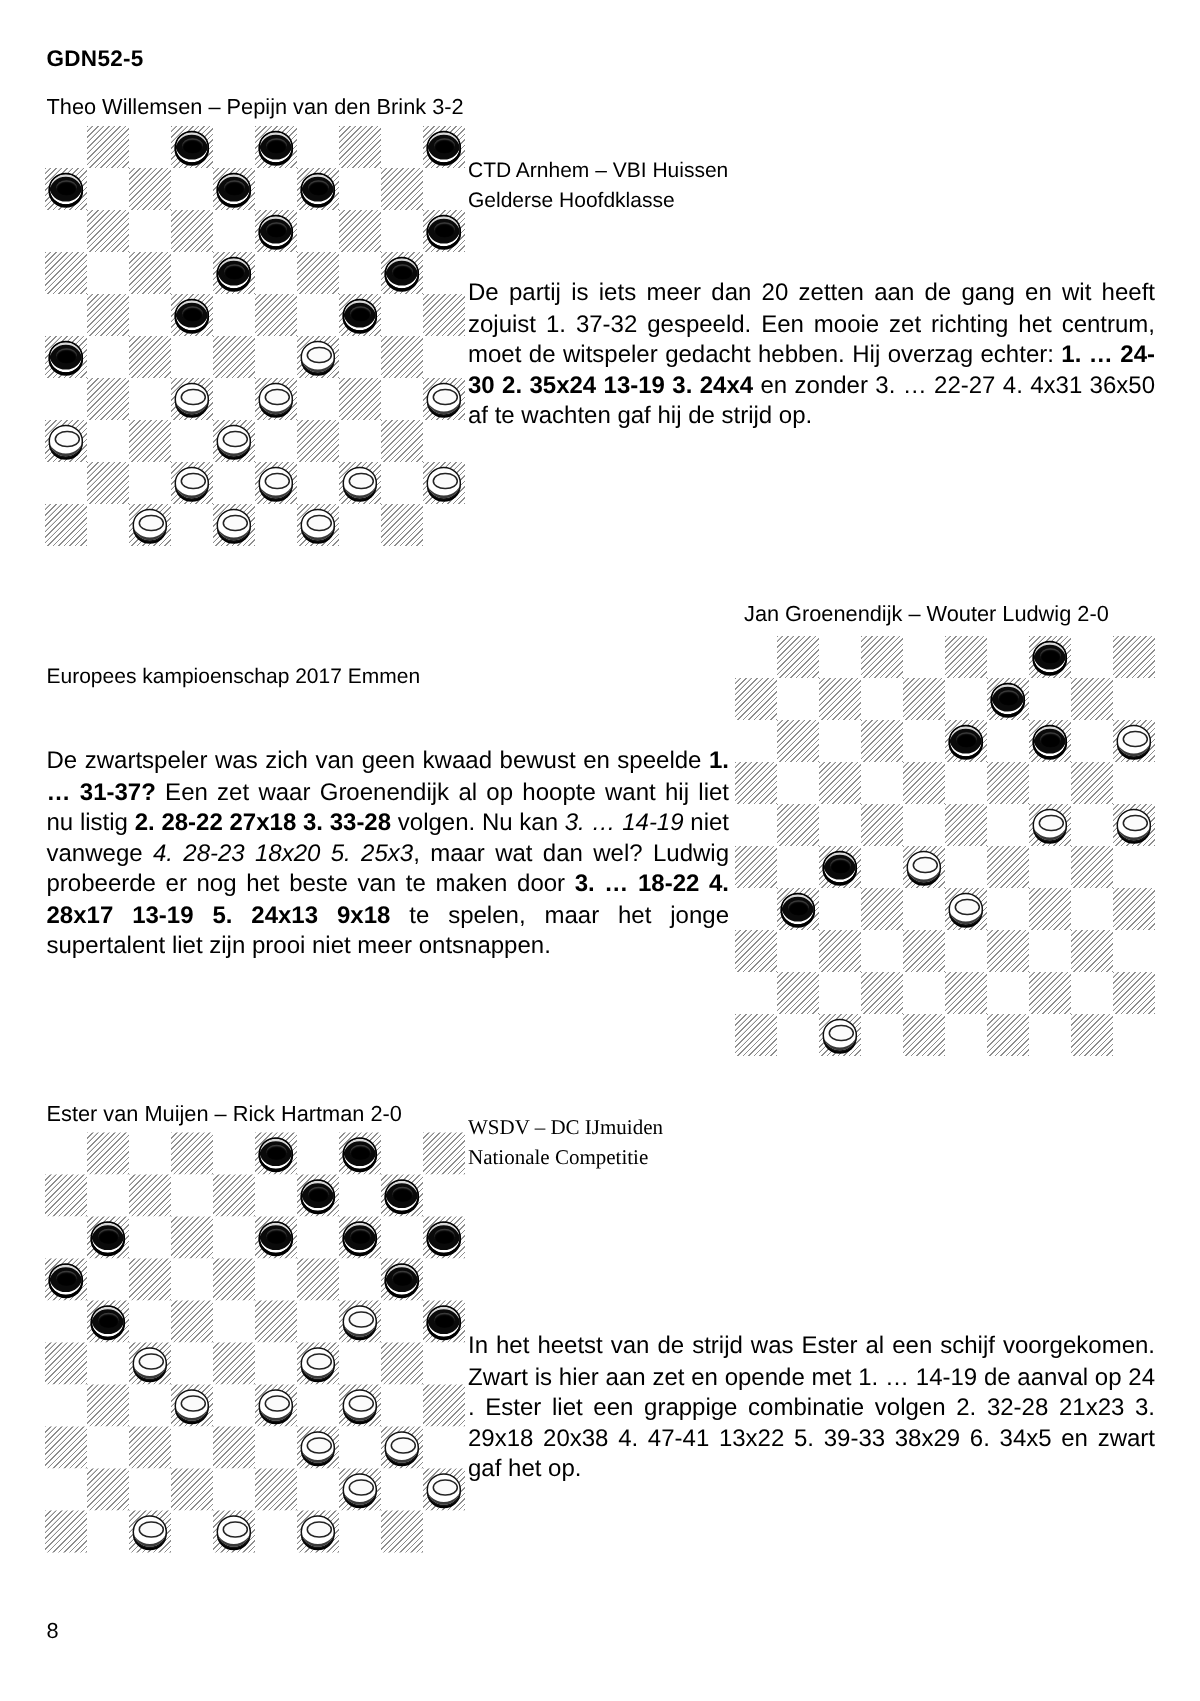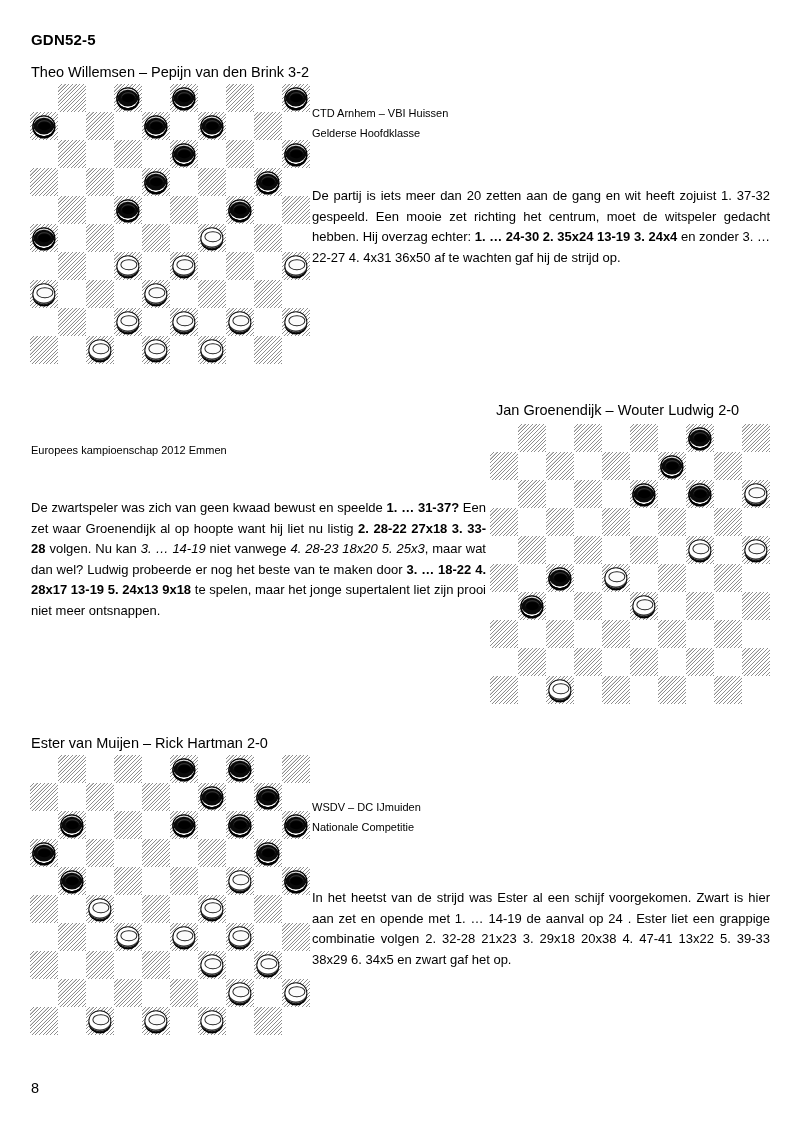--- a/index.html
+++ b/index.html
@@ -30,27 +30,27 @@
     font-weight: bold;
     letter-spacing: 0.2px;
   }
   .game-title {
     position: absolute;
     font-size: 14.5px;
     white-space: nowrap;
   }
   .meta-block {
     position: absolute;
-    font-size: 11px;
+    font-size: 14px;
     line-height: 20px;
     white-space: pre-line;
   }
   .para {
     position: absolute;
-    font-size: 13px;
+    font-size: 16px;
     line-height: 20.5px;
     text-align: justify;
   }
   .para b { font-weight: bold; }
   .para i { font-style: italic; }
   .page-number {
     position: absolute;
     left: 31px;
     top: 1080px;
     font-size: 14.5px;
@@ -418,21 +418,21 @@
       </div>
       <div class="sq light"></div>
       <div class="sq dark"></div>
       <div class="sq light"></div>
       <div class="sq dark"></div>
       <div class="sq light"></div>
       <div class="sq dark"></div>
       <div class="sq light"></div>
     </div>
 
-  <div class="meta-block" style="left:31px; top:440px;">Europees kampioenschap 2012 Emmen</div>
+  <div class="meta-block" style="left:31px; top:440px;">Europees kampioenschap 2017 Emmen</div>
 
   <div class="para" style="left:31px; top:498px; width:455px;">De zwartspeler was zich van geen kwaad bewust en speelde <b>1. … 31-37?</b> Een zet waar Groenendijk al op hoopte want hij liet nu listig <b>2. 28-22 27x18 3. 33-28</b> volgen. Nu kan <i>3. … 14-19</i> niet vanwege <i>4. 28-23 18x20 5. 25x3</i>, maar wat dan wel? Ludwig probeerde er nog het beste van te maken door <b>3. … 18-22 4. 28x17 13-19 5. 24x13 9x18</b> te spelen, maar het jonge supertalent liet zijn prooi niet meer ontsnappen.</div>
 
   <div class="game-title" style="left:31px; top:735px;">Ester van Muijen – Rick Hartman 2-0</div>
 
   <div class="board" id="board-3" style="left:30px; top:755px; width:280px; height:280px;">
       <div class="sq light"></div>
       <div class="sq dark"></div>
       <div class="sq light"></div>
       <div class="sq dark"></div>
@@ -577,20 +577,20 @@
       </div>
       <div class="sq light"></div>
       <div class="sq dark">
         <div class="piece white"></div>
       </div>
       <div class="sq light"></div>
       <div class="sq dark"></div>
       <div class="sq light"></div>
     </div>
 
-  <div class="meta-block" style="left:312px; top:797px;">WSDV – DC IJmuiden
+  <div class="meta-block" style="left:312px; top:743px;font-family:Liberation Serif, serif;">WSDV – DC IJmuiden
 Nationale Competitie</div>
 
   <div class="para" style="left:312px; top:888px; width:458px;">In het heetst van de strijd was Ester al een schijf voorgekomen. Zwart is hier aan zet en opende met 1. … 14-19  de aanval op 24 . Ester liet een grappige combinatie volgen 2. 32-28 21x23 3. 29x18 20x38 4. 47-41 13x22 5. 39-33 38x29 6. 34x5 en zwart gaf het op.</div>
 
   <div class="page-number">8</div>
 
 </div>
 
 </body></html>

